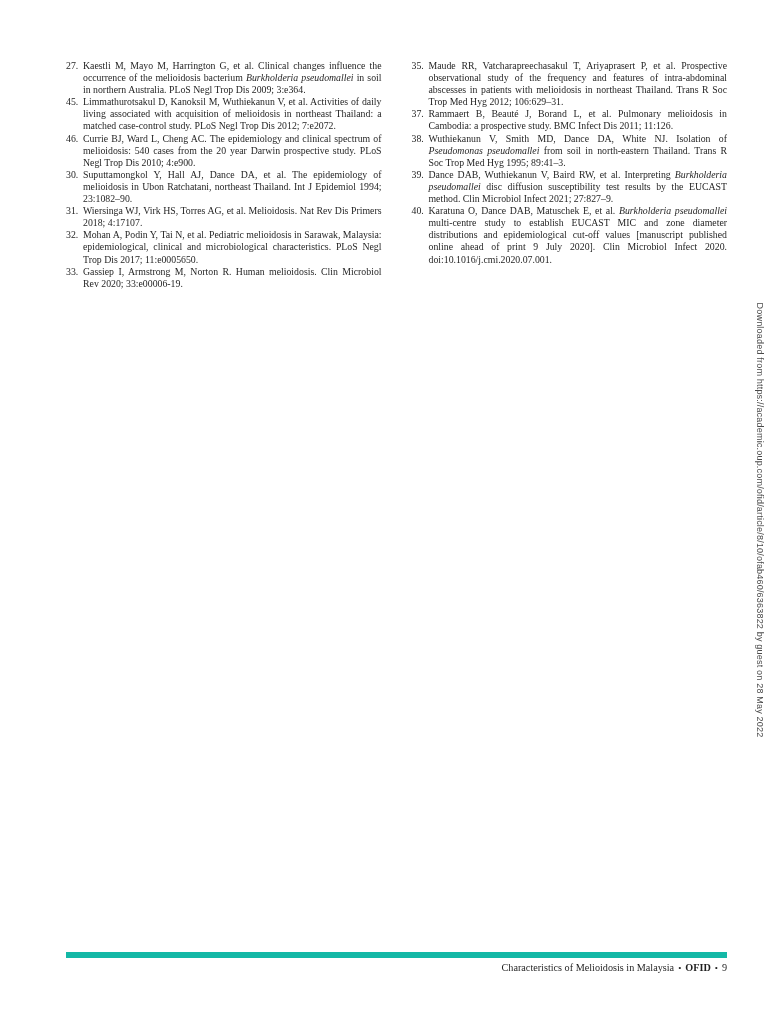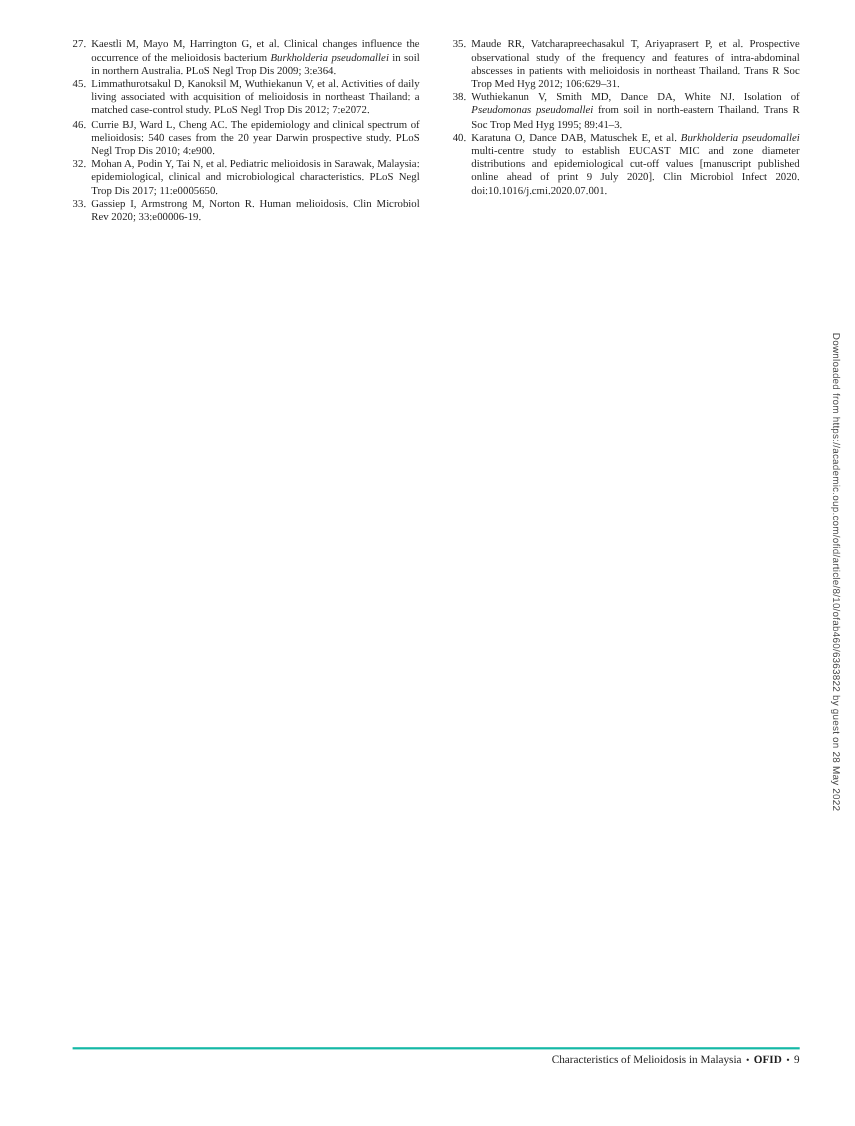--- a/index.html
+++ b/index.html
@@ -12,21 +12,21 @@
     width: 777px;
     height: 1024px;
     background: #ffffff;
     overflow: hidden;
     font-family: "Liberation Serif", serif;
     color: #1f1f1f;
   }
   .columns {
     position: absolute;
     left: 66px;
-    top: 35px;
+    top: 60px;
     width: 661px;
     display: flex;
     gap: 30px;
   }
   .col {
     width: 322px;
     font-size: 9.8px;
     line-height: 12.1px;
     text-align: justify;
   }
@@ -52,21 +52,21 @@
     font-size: 9px;
     letter-spacing: 0.2px;
     color: #4a4a4a;
     white-space: nowrap;
   }
   .footer {
     position: absolute;
     left: 66px;
     right: 50px;
     top: 952px;
-    border-top: 2px solid #14b8a6;
+    border-top: 6px solid #14b8a6;
     padding-top: 4px;
     text-align: right;
     font-size: 10.2px;
     color: #1f1f1f;
   }
   .footer .journal {
     font-weight: bold;
   }
   .footer .sep {
     padding: 0 4px;
@@ -76,26 +76,30 @@
 </head>
 <body>
 
 <div class="page">
 
   <div class="columns">
     <div class="col" id="refs-left">
         <div class="ref"><span class="ref-num">27.</span><span class="ref-text"><span>Kaestli M, Mayo M, Harrington G, et al. Clinical changes influence the occurrence of the melioidosis bacterium </span><em>Burkholderia pseudomallei</em><span> in soil in northern Australia. PLoS Negl Trop Dis 2009; 3:e364.</span></span></div>
         <div class="ref"><span class="ref-num">45.</span><span class="ref-text"><span>Limmathurotsakul D, Kanoksil M, Wuthiekanun V, et al. Activities of daily living associated with acquisition of melioidosis in northeast Thailand: a matched case-control study. PLoS Negl Trop Dis 2012; 7:e2072.</span></span></div>
         <div class="ref"><span class="ref-num">46.</span><span class="ref-text"><span>Currie BJ, Ward L, Cheng AC. The epidemiology and clinical spectrum of melioidosis: 540 cases from the 20 year Darwin prospective study. PLoS Negl Trop Dis 2010; 4:e900.</span></span></div>
+        <div class="ref"><span class="ref-num">30.</span><span class="ref-text"><span>Suputtamongkol Y, Hall AJ, Dance DA, et al. The epidemiology of melioidosis in Ubon Ratchatani, northeast Thailand. Int J Epidemiol 1994; 23:1082–90.</span></span></div>
+        <div class="ref"><span class="ref-num">31.</span><span class="ref-text"><span>Wiersinga WJ, Virk HS, Torres AG, et al. Melioidosis. Nat Rev Dis Primers 2018; 4:17107.</span></span></div>
         <div class="ref"><span class="ref-num">32.</span><span class="ref-text"><span>Mohan A, Podin Y, Tai N, et al. Pediatric melioidosis in Sarawak, Malaysia: epidemiological, clinical and microbiological characteristics. PLoS Negl Trop Dis 2017; 11:e0005650.</span></span></div>
         <div class="ref"><span class="ref-num">33.</span><span class="ref-text"><span>Gassiep I, Armstrong M, Norton R. Human melioidosis. Clin Microbiol Rev 2020; 33:e00006-19.</span></span></div>
       </div>
     <div class="col" id="refs-right">
         <div class="ref"><span class="ref-num">35.</span><span class="ref-text"><span>Maude RR, Vatcharapreechasakul T, Ariyaprasert P, et al. Prospective observational study of the frequency and features of intra-abdominal abscesses in patients with melioidosis in northeast Thailand. Trans R Soc Trop Med Hyg 2012; 106:629–31.</span></span></div>
+        <div class="ref"><span class="ref-num">37.</span><span class="ref-text"><span>Rammaert B, Beauté J, Borand L, et al. Pulmonary melioidosis in Cambodia: a prospective study. BMC Infect Dis 2011; 11:126.</span></span></div>
         <div class="ref"><span class="ref-num">38.</span><span class="ref-text"><span>Wuthiekanun V, Smith MD, Dance DA, White NJ. Isolation of </span><em>Pseudomonas pseudomallei</em><span> from soil in north-eastern Thailand. Trans R Soc Trop Med Hyg 1995; 89:41–3.</span></span></div>
+        <div class="ref"><span class="ref-num">39.</span><span class="ref-text"><span>Dance DAB, Wuthiekanun V, Baird RW, et al. Interpreting </span><em>Burkholderia pseudomallei</em><span> disc diffusion susceptibility test results by the EUCAST method. Clin Microbiol Infect 2021; 27:827–9.</span></span></div>
         <div class="ref"><span class="ref-num">40.</span><span class="ref-text"><span>Karatuna O, Dance DAB, Matuschek E, et al. </span><em>Burkholderia pseudomallei</em><span> multi-centre study to establish EUCAST MIC and zone diameter distributions and epidemiological cut-off values [manuscript published online ahead of print 9 July 2020]. Clin Microbiol Infect 2020. doi:10.1016/j.cmi.2020.07.001.</span></span></div>
       </div>
   </div>
 
   <div class="watermark">Downloaded from https://academic.oup.com/ofid/article/8/10/ofab460/6363822 by guest on 28 May 2022</div>
 
   <div class="footer">
     <span>Characteristics of Melioidosis in Malaysia</span><span class="sep">•</span><span class="journal">OFID</span><span class="sep">•</span><span>9</span>
   </div>
 

